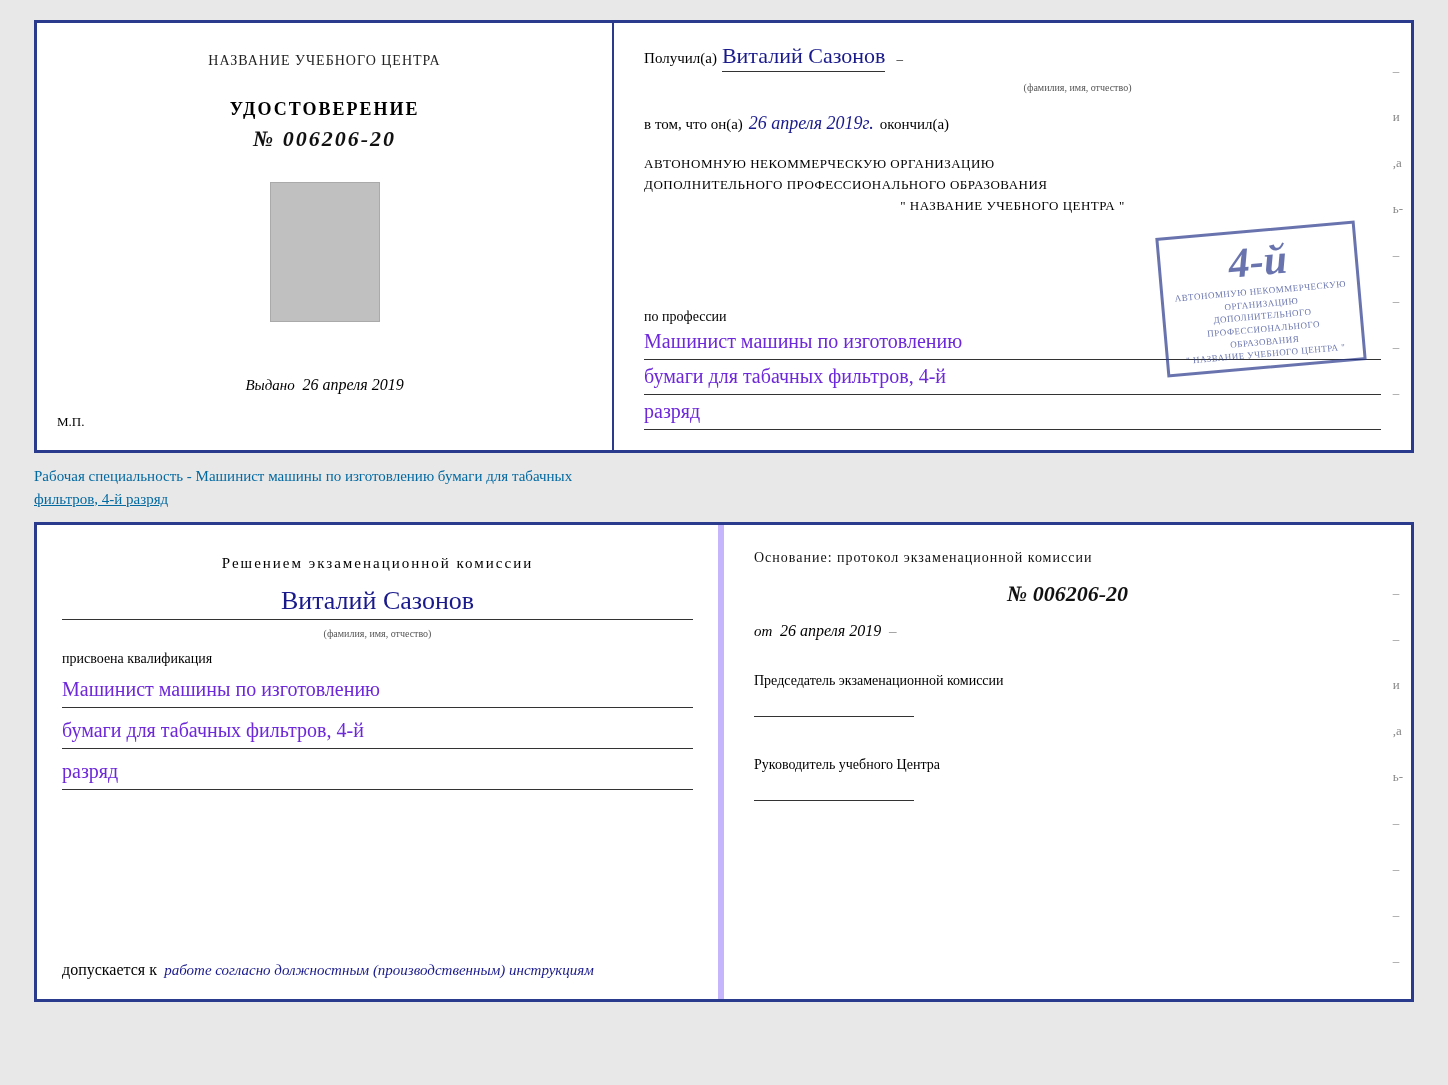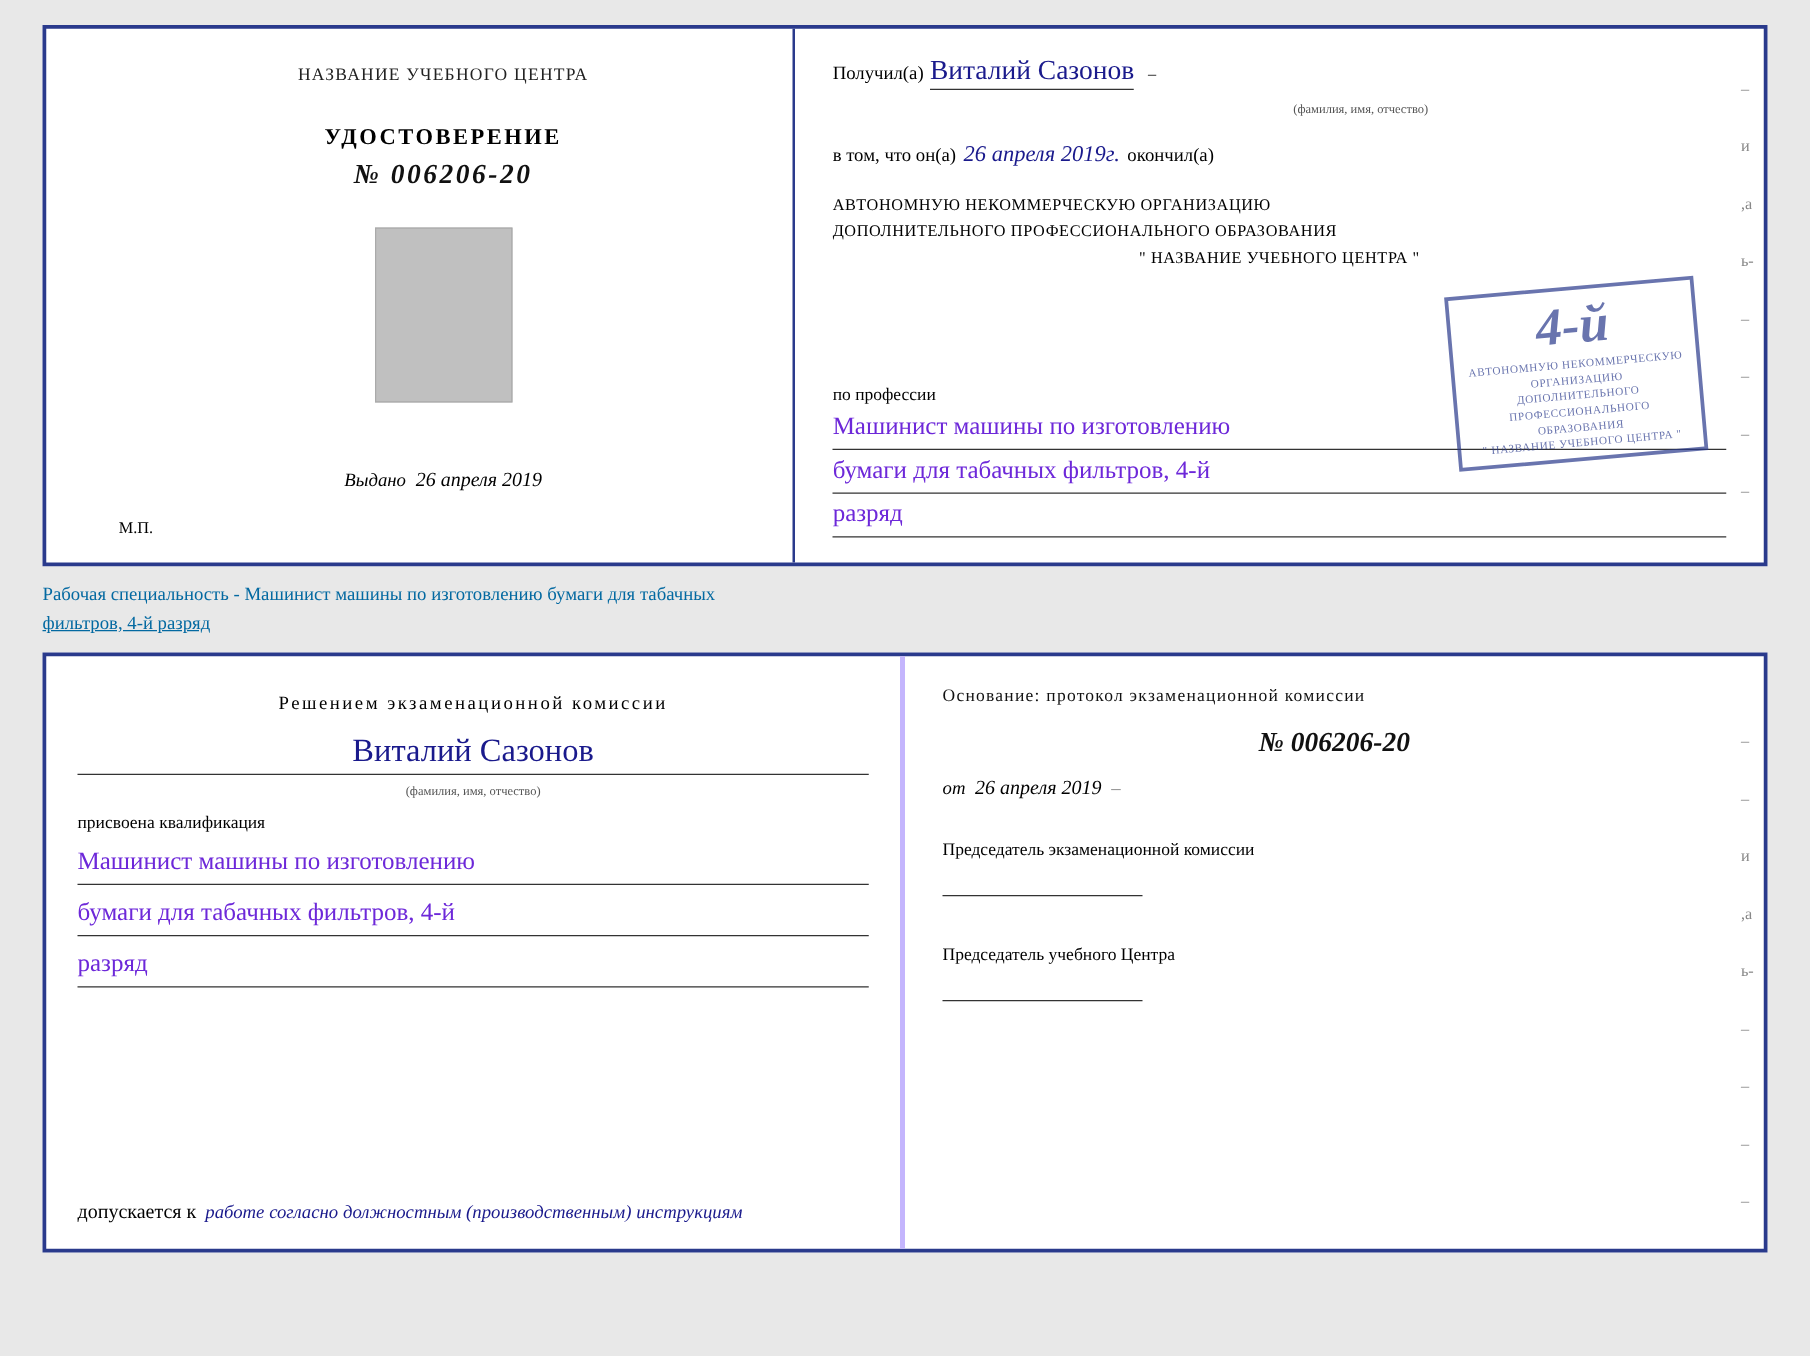--- a/index.html
+++ b/index.html
@@ -23,21 +23,20 @@
     }
 
     
     .cert-spread {
       display: flex;
       width: 100%;
       border: 3px solid #2a3a8c;
       background: #fff;
       min-height: 420px;
       position: relative;
-      padding-left: 38px;
     }
 
     .cert-left {
       width: 42%;
       border-right: 2px solid #2a3a8c;
       padding: 30px 20px 20px 20px;
       display: flex;
       flex-direction: column;
       align-items: center;
       position: relative;
@@ -215,21 +214,21 @@
     .cert-spread-bottom {
       display: flex;
       width: 100%;
       border: 3px solid #2a3a8c;
       background: #fff;
       min-height: 480px;
     }
 
     .cert-bottom-left {
       width: 50%;
-      border-right: 4px solid #c4b5fd;
+      border-right: 6px solid #c4b5fd;
       padding: 30px 25px 20px 25px;
       display: flex;
       flex-direction: column;
       gap: 6px;
     }
 
     .cert-bottom-right {
       width: 50%;
       padding: 25px 30px 20px 30px;
       display: flex;
@@ -420,21 +419,21 @@
         <span style="font-style:italic; font-size:16px; margin-left:4px;">26 апреля 2019</span>
         <span style="margin-left:4px; color:#888;">–</span>
       </div>
 
       <div style="margin-top:20px;">
         <div style="font-size:14px; line-height:1.5;">Председатель экзаменационной комиссии</div>
         <div class="signature-line"></div>
       </div>
 
       <div style="margin-top:25px;">
-        <div style="font-size:14px; line-height:1.5;">Председатель учебного Центра</div>
+        <div style="font-size:14px; line-height:1.5;">Руководитель учебного Центра</div>
         <div class="signature-line"></div>
       </div>
 
       <div style="position:absolute; right:8px; top:60px; display:flex; flex-direction:column; gap:30px; color:#888; font-size:13px;">
         <span>–</span>
         <span>–</span>
         <span>и</span>
         <span>,а</span>
         <span>ь-</span>
         <span>–</span>

